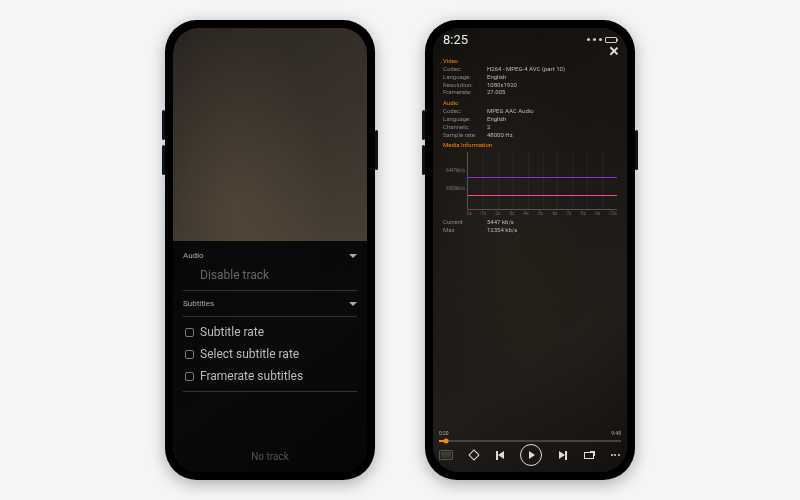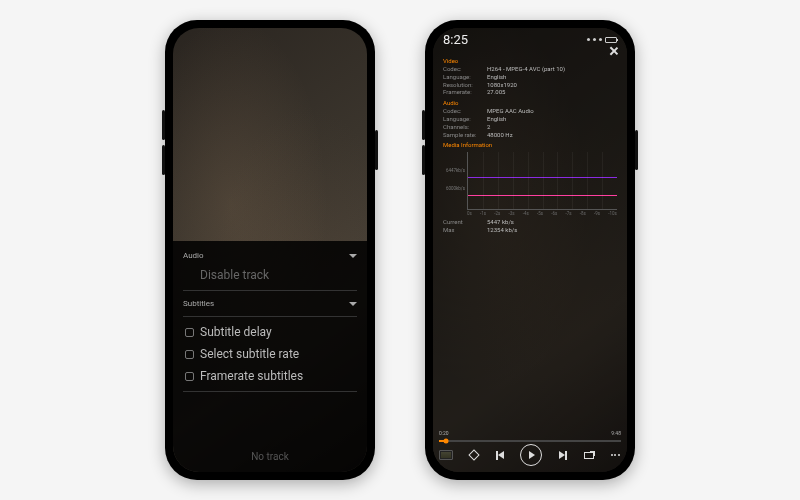--- a/index.html
+++ b/index.html
@@ -212,21 +212,21 @@
         <span>Disable track</span>
       </div>
       <hr class="hr">
       <div class="sec-header">
         <span>Subtitles</span>
         <span class="tri"></span>
       </div>
       <hr class="hr">
       <div class="row">
         <span class="placeholder-icon"></span>
-        <span>Subtitle delay</span>
+        <span>Subtitle rate</span>
       </div>
       <div class="row">
         <span class="placeholder-icon"></span>
         <span>Select subtitle rate</span>
       </div>
       <div class="row">
         <span class="placeholder-icon"></span>
         <span>Framerate subtitles</span>
       </div>
       <hr class="hr">

